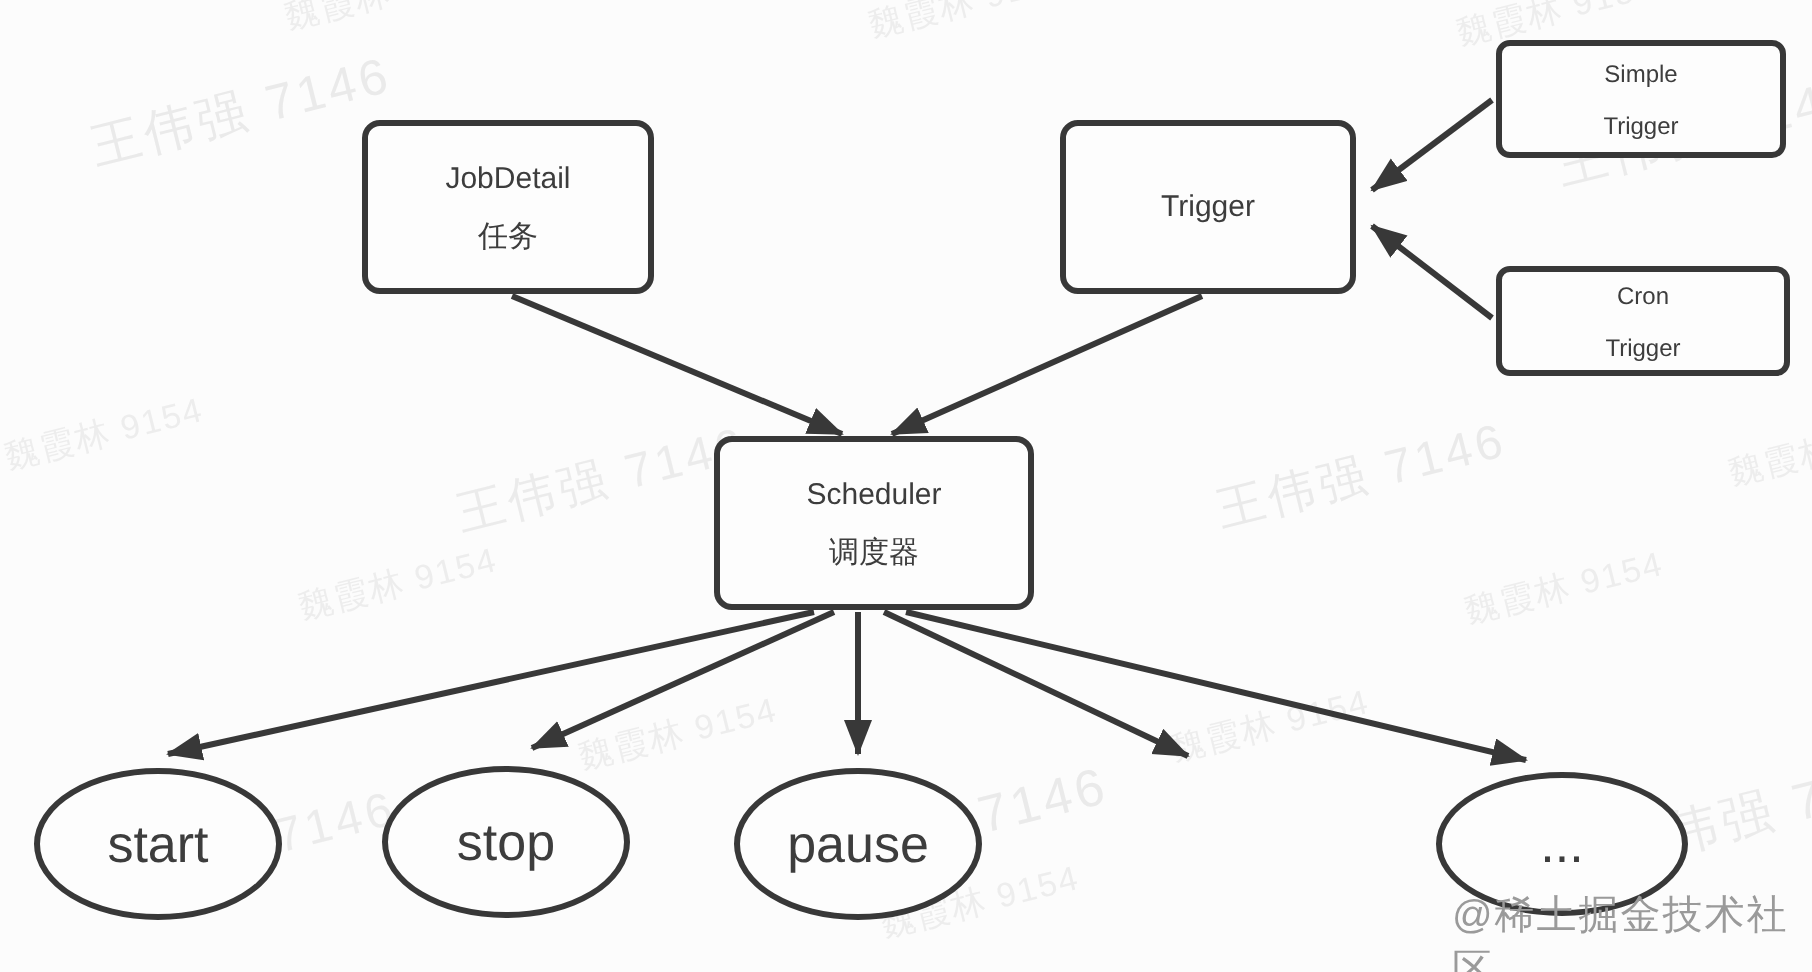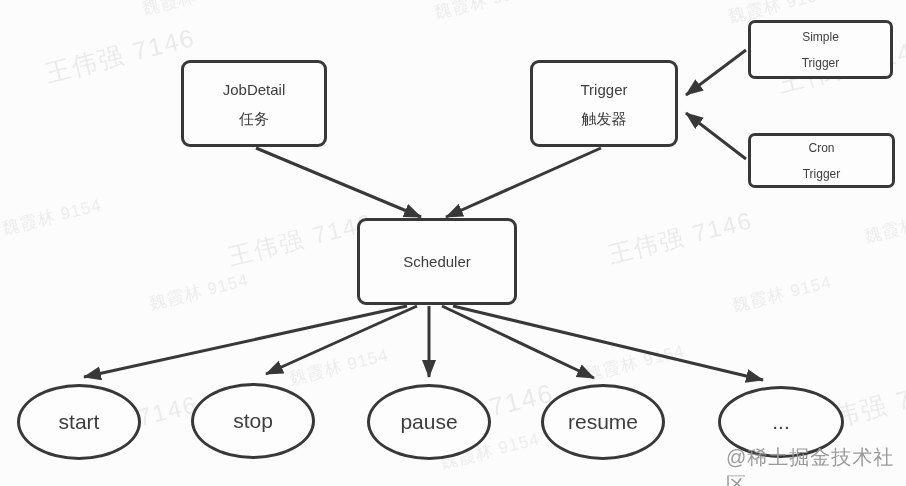--- a/index.html
+++ b/index.html
@@ -18,21 +18,21 @@
   
   .node{
     position:absolute;background:#fdfdfd;border:3px solid #383838;color:#3d3d3d;
     display:flex;flex-direction:column;align-items:center;justify-content:center;
     text-align:center;z-index:2;box-sizing:border-box;
   }
   .rect{border-radius:9px;}
   .rect .line{font-size:15px;line-height:29px;}
   .rect.small .line{font-size:12px;line-height:26px;}
   .ellipse{border-radius:50%;}
-  .ellipse .line{font-size:21px;line-height:24px;}
+  .ellipse .line{font-size:26px;line-height:24px;}
   .credit{
     position:absolute;left:726px;top:444px;font-size:20px;color:#9a9a9a;
     letter-spacing:1px;z-index:3;
   }
 </style>
 </head>
 <body>
 
 <div class="stage">
 
@@ -72,48 +72,45 @@
     <line x1="453" y1="306" x2="763" y2="380" stroke="#383838" stroke-width="3" marker-end="url(#arrow)"></line>
   </svg>
 
   <div class="node rect" style="left:181px;top:60px;width:146px;height:87px">
     <span class="line">JobDetail</span>
     <span class="line">任务</span>
   </div>
 
   <div class="node rect" style="left:530px;top:60px;width:148px;height:87px">
     <span class="line">Trigger</span>
-    <span class="line">触发器</span>
   </div>
 
   <div class="node rect small" style="left:748px;top:20px;width:145px;height:59px;border-radius:7px">
     <span class="line">Simple</span>
     <span class="line">Trigger</span>
   </div>
 
   <div class="node rect small" style="left:748px;top:133px;width:147px;height:55px;border-radius:7px">
     <span class="line">Cron</span>
     <span class="line">Trigger</span>
   </div>
 
   <div class="node rect" style="left:357px;top:218px;width:160px;height:87px">
     <span class="line">Scheduler</span>
+    <span class="line">调度器</span>
   </div>
 
   <div class="node ellipse" style="left:17px;top:384px;width:124px;height:76px">
     <span class="line">start</span>
   </div>
   <div class="node ellipse" style="left:191px;top:383px;width:124px;height:76px">
     <span class="line">stop</span>
   </div>
   <div class="node ellipse" style="left:367px;top:384px;width:124px;height:76px">
     <span class="line">pause</span>
   </div>
-  <div class="node ellipse" style="left:541px;top:384px;width:124px;height:76px">
-    <span class="line">resume</span>
-  </div>
   <div class="node ellipse" style="left:718px;top:386px;width:126px;height:72px">
     <span class="line">...</span>
   </div>
 
   <div class="credit">@稀土掘金技术社区</div>
 
 </div>
 
 </body></html>

